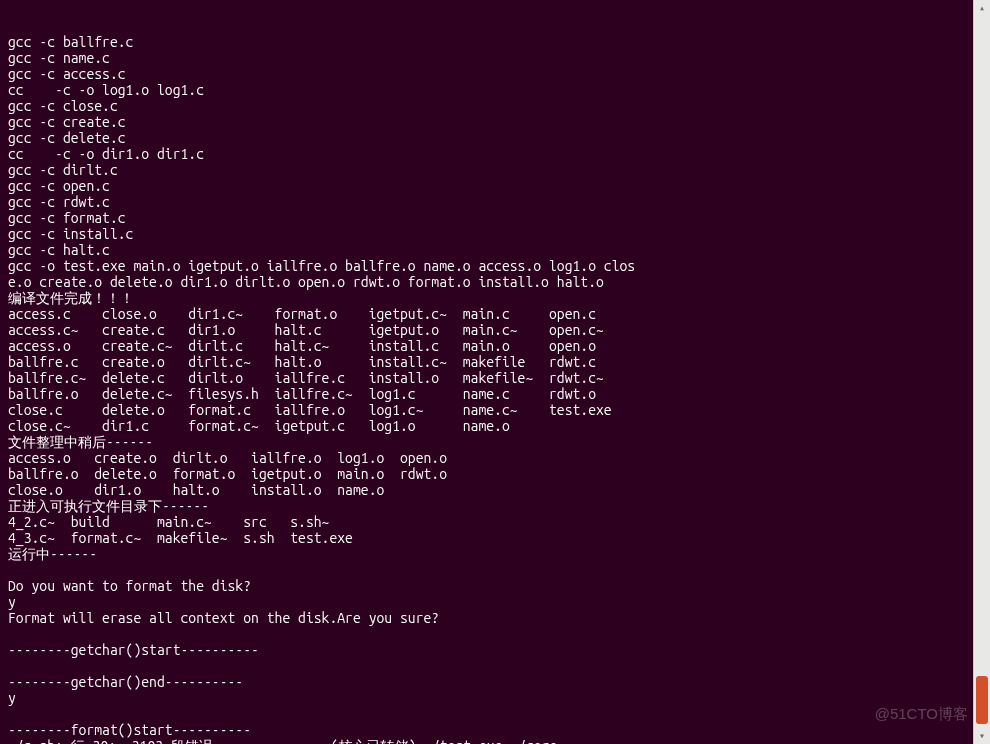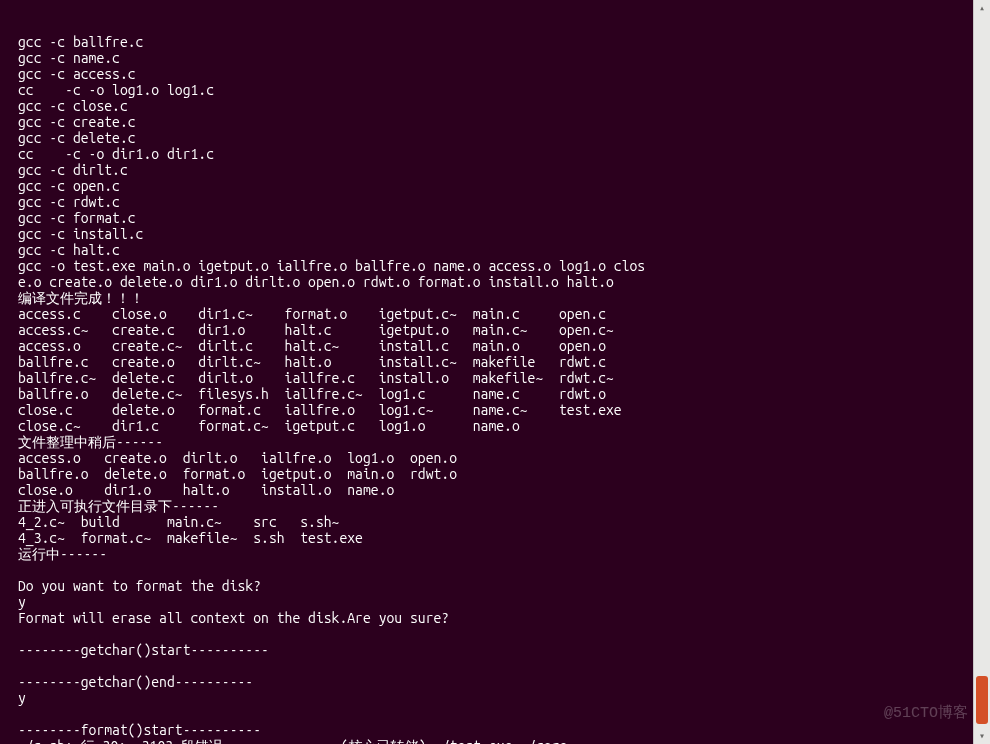--- a/index.html
+++ b/index.html
@@ -11,21 +11,21 @@
     background: #2c001e;
     font-family: "Ubuntu Mono", "DejaVu Sans Mono", Consolas, monospace;
     font-size: 14px;
     line-height: 16px;
     color: #ffffff;
   }
   .terminal {
     position: relative;
     width: 972px;
     height: 744px;
-    padding: 2px 18px;
+    padding: 2px 8px;
     box-sizing: border-box;
     white-space: pre;
   }
   .scrollbar-track {
     position: absolute;
     top: 0;
     right: 0;
     width: 16px;
     height: 744px;
     background: #e8e8e6;
@@ -52,21 +52,21 @@
     color: #6a6a68;
     background: #e8e8e6;
   }
   .arrow-up { top: 0; }
   .arrow-down { bottom: 0; }
   .watermark {
     position: absolute;
     right: 22px;
     bottom: 22px;
     color: rgba(255,255,255,0.25);
-    font-family: Liberation Mono, monospace;
+    font-family: Liberation Sans, sans-serif;
     font-size: 15px;
     pointer-events: none;
   }
   .line { min-height: 16px; }
 </style>
 </head>
 <body>
 
 <div class="terminal">
   <div id="lines-container"><div class="line">gcc -c ballfre.c</div><div class="line">gcc -c name.c</div><div class="line">gcc -c access.c</div><div class="line">cc    -c -o log1.o log1.c</div><div class="line">gcc -c close.c</div><div class="line">gcc -c create.c</div><div class="line">gcc -c delete.c</div><div class="line">cc    -c -o dir1.o dir1.c</div><div class="line">gcc -c dirlt.c</div><div class="line">gcc -c open.c</div><div class="line">gcc -c rdwt.c</div><div class="line">gcc -c format.c</div><div class="line">gcc -c install.c</div><div class="line">gcc -c halt.c</div><div class="line">gcc -o test.exe main.o igetput.o iallfre.o ballfre.o name.o access.o log1.o clos</div><div class="line">e.o create.o delete.o dir1.o dirlt.o open.o rdwt.o format.o install.o halt.o</div><div class="line">编译文件完成！！！</div><div class="line">access.c    close.o    dir1.c~    format.o    igetput.c~  main.c     open.c</div><div class="line">access.c~   create.c   dir1.o     halt.c      igetput.o   main.c~    open.c~</div><div class="line">access.o    create.c~  dirlt.c    halt.c~     install.c   main.o     open.o</div><div class="line">ballfre.c   create.o   dirlt.c~   halt.o      install.c~  makefile   rdwt.c</div><div class="line">ballfre.c~  delete.c   dirlt.o    iallfre.c   install.o   makefile~  rdwt.c~</div><div class="line">ballfre.o   delete.c~  filesys.h  iallfre.c~  log1.c      name.c     rdwt.o</div><div class="line">close.c     delete.o   format.c   iallfre.o   log1.c~     name.c~    test.exe</div><div class="line">close.c~    dir1.c     format.c~  igetput.c   log1.o      name.o</div><div class="line">文件整理中稍后------</div><div class="line">access.o   create.o  dirlt.o   iallfre.o  log1.o  open.o</div><div class="line">ballfre.o  delete.o  format.o  igetput.o  main.o  rdwt.o</div><div class="line">close.o    dir1.o    halt.o    install.o  name.o</div><div class="line">正进入可执行文件目录下------</div><div class="line">4_2.c~  build      main.c~    src   s.sh~</div><div class="line">4_3.c~  format.c~  makefile~  s.sh  test.exe</div><div class="line">运行中------</div><div class="line"></div><div class="line">Do you want to format the disk?</div><div class="line">y</div><div class="line">Format will erase all context on the disk.Are you sure?</div><div class="line"></div><div class="line">--------getchar()start----------</div><div class="line"></div><div class="line">--------getchar()end----------</div><div class="line">y</div><div class="line"></div><div class="line">--------format()start----------</div><div class="line">./s.sh: 行 30:  3103 段错误               (核心已转储) ./test.exe ./core</div></div>

